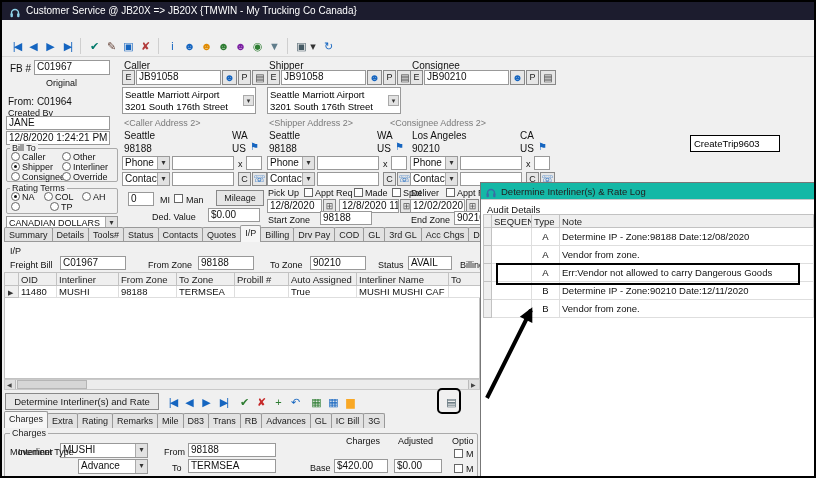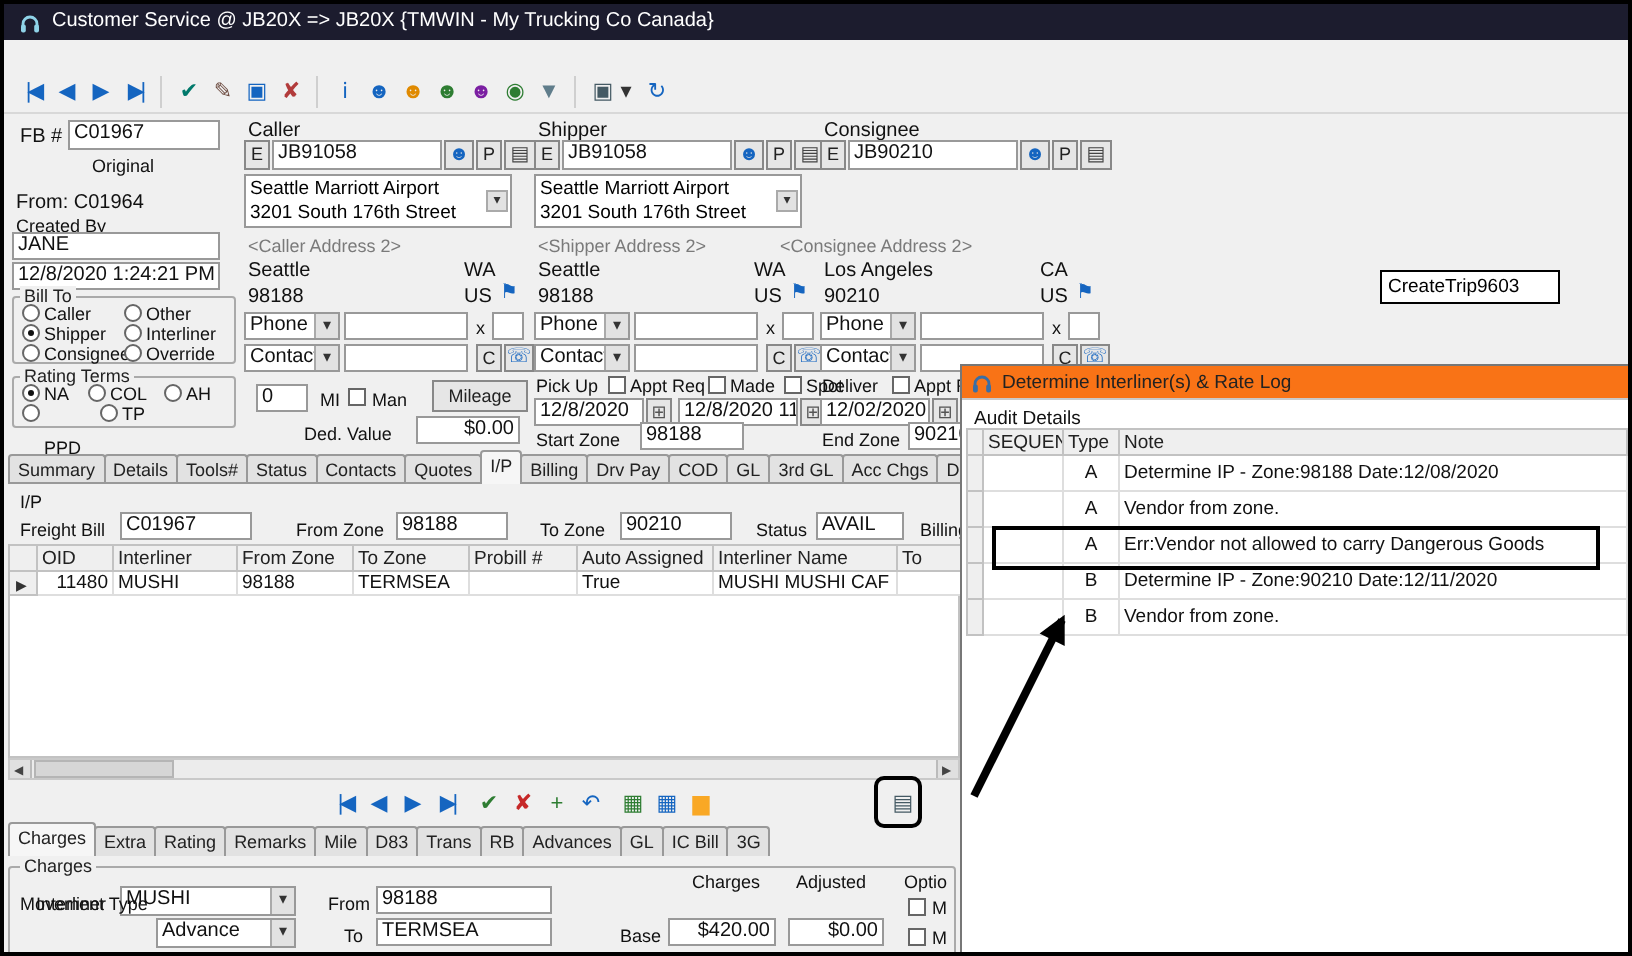--- a/index.html
+++ b/index.html
@@ -3,42 +3,42 @@
 <meta charset="utf-8">
 <style>
 *{margin:0;padding:0;box-sizing:border-box}
 body{background:#9a9a9a;font-family:"Liberation Sans",sans-serif}
 #screen{position:relative;width:816px;height:478px;border:2px solid #000;background:#f0f0f0;overflow:hidden;font-family:"Liberation Sans",sans-serif}
 .a{position:absolute}
 .lbl{position:absolute;font-size:10px;line-height:12px;white-space:nowrap;color:#111}
 .s9{font-size:9px}
 .gray{color:#7a7a7a}
 .inp{position:absolute;background:#fff;border:1px solid #999;font-size:10px;line-height:12px;padding:0 2px;white-space:nowrap;overflow:hidden;color:#111}
-.right{text-align:right}
+.right{text-align:left}
 .btn{position:absolute;background:#e6e6e6;border:1px solid #888;font-size:9px;line-height:12px;text-align:center;overflow:hidden;color:#222}
 .cmb{position:absolute;background:#fff;border:1px solid #999;font-size:10px;line-height:12px;padding:0 13px 0 2px;white-space:nowrap;overflow:hidden;color:#111}
 .cmb::after{content:"▾";position:absolute;right:0;top:0;bottom:0;width:11px;background:#e2e2e2;border-left:1px solid #aaa;font-size:8px;line-height:12px;text-align:center;color:#333}
 .dd{width:11px;height:11px;background:#e2e2e2;border:1px solid #aaa;font-size:7px;line-height:9px;text-align:center;color:#333}
 .dd::after{content:"▾"}
 .chk{position:absolute;width:9px;height:9px;background:#fff;border:1px solid #666}
 .rad{position:absolute;width:9px;height:9px;border-radius:50%;background:#fff;border:1px solid #666}
 .rad.on::after{content:"";position:absolute;left:2px;top:2px;width:3px;height:3px;border-radius:50%;background:#111}
 .gb{position:absolute;border:1px solid #aaa;border-radius:2px}
 .leg{position:absolute;font-size:9px;line-height:10px;background:#f0f0f0;padding:0 2px;white-space:nowrap;color:#222}
 .ticon{position:absolute;width:17px;height:18px;font-size:11px;line-height:18px;text-align:center;overflow:hidden;cursor:default}
 .vsep{position:absolute;width:1px;background:#cfcfcf}
 .tabs{position:absolute;display:flex;align-items:flex-end;height:16px}
 .tab{font-size:9px;line-height:11px;padding:2px 4px 1px;background:#e2e2e2;border:1px solid #999;border-bottom:none;border-radius:2px 2px 0 0;margin-right:-1px;white-space:nowrap;color:#222}
 .tab.sel{background:#f6f6f6;padding-bottom:3px;position:relative;z-index:2}
 table.grid{position:absolute;border-collapse:collapse;table-layout:fixed;background:#fff;font-size:9.5px}
 table.grid th{background:#efefef;border:1px solid #c2c2c2;font-weight:normal;text-align:left;padding:0 2px;height:13px;white-space:nowrap;overflow:hidden;color:#222}
 table.grid td{border:1px solid #dedede;padding:0 2px;height:12px;white-space:nowrap;overflow:hidden;color:#111;background:#fff}
 table.grid td.selcol{background:#efefef;border-color:#c2c2c2}
 table.loggrid td{height:18px}
-.tr-r{text-align:right}
+.tr-r{}
 .tr-c{text-align:center}
 .rowmark{position:relative}
 .rowmark::after{content:"▶";font-size:7px;color:#333;position:absolute;left:3px;top:3px}
 .sbl::after{content:"◀";font-size:6px;color:#444;position:absolute;left:2px;top:1px}
 .sbr::after{content:"▶";font-size:6px;color:#444;position:absolute;left:2px;top:1px}
 .ann{position:absolute;border:2px solid #000;background:transparent;z-index:22}
 </style>
 </head>
 <body>
 
@@ -110,20 +110,21 @@
   <span class="lbl s9" style="left:20px;top:189px">NA</span>
   <span class="rad" style="left:42px;top:190px"></span>
   <span class="lbl s9" style="left:53px;top:189px">COL</span>
   <span class="rad" style="left:80px;top:190px"></span>
   <span class="lbl s9" style="left:91px;top:189px">AH</span>
   <span class="rad" style="left:9px;top:200px"></span>
   <span class="lbl s9" style="left:20px;top:216px">PPD</span>
   <span class="rad" style="left:48px;top:200px"></span>
   <span class="lbl s9" style="left:59px;top:199px">TP</span>
 
+  <div class="cmb" style="left:4px;top:214px;width:112px;height:15px;font-size:9px;line-height:13px">CANADIAN DOLLARS</div>
 
   <div class="inp" style="left:126px;top:190px;width:26px;height:14px">0</div>
   <span class="lbl s9" style="left:158px;top:192px">MI</span>
   <span class="chk" style="left:172px;top:192px"></span>
   <span class="lbl s9" style="left:184px;top:192px">Man</span>
   <div class="btn" style="left:214px;top:188px;width:48px;height:16px;line-height:14px">Mileage</div>
   <span class="lbl s9" style="left:150px;top:209px">Ded. Value</span>
   <div class="inp right" style="left:206px;top:206px;width:52px;height:14px">$0.00</div>
 
   <span class="lbl" style="left:122px;top:58px">Caller</span>
@@ -288,20 +289,21 @@
       </tr>
     </tbody>
   </table>
 
   <div class="a" style="left:2px;top:377px;width:476px;height:11px;background:#ececec;border:1px solid #c9c9c9">
     <span class="a sbl" style="left:0;top:0;width:11px;height:9px;background:#e0e0e0;border-right:1px solid #bbb"></span>
     <span class="a" style="left:12px;top:0;width:70px;height:9px;background:#d6d6d6;border:1px solid #b5b5b5"></span>
     <span class="a sbr" style="right:0;top:0;width:11px;height:9px;background:#e0e0e0;border-left:1px solid #bbb"></span>
   </div>
 
+  <div class="btn" style="left:3px;top:391px;width:154px;height:17px;line-height:15px;font-size:9.5px">Determine Interliner(s) and Rate</div>
   <span class="ticon" style="left: 162px; top: 391px; letter-spacing: -2px; color: rgb(21, 101, 192);">|◀</span>
   <span class="ticon" style="left: 179px; top: 391px; color: rgb(21, 101, 192);">◀</span>
   <span class="ticon" style="left: 196px; top: 391px; color: rgb(21, 101, 192);">▶</span>
   <span class="ticon" style="left: 213px; top: 391px; letter-spacing: -2px; color: rgb(21, 101, 192);">▶|</span>
   <span class="ticon" style="left: 234px; top: 391px; color: rgb(46, 125, 50);">✔</span>
   <span class="ticon" style="left: 251px; top: 391px; color: rgb(198, 40, 40);">✘</span>
   <span class="ticon" style="left: 268px; top: 391px; color: rgb(46, 125, 50);">+</span>
   <span class="ticon" style="left: 285px; top: 391px; color: rgb(21, 101, 192);">↶</span>
   <span class="ticon" style="left: 306px; top: 391px; color: rgb(46, 125, 50);">▦</span>
   <span class="ticon" style="left: 323px; top: 391px; color: rgb(21, 101, 192);">▦</span>
@@ -342,21 +344,21 @@
   <span class="chk" style="left:452px;top:447px"></span>
   <span class="lbl s9" style="left:464px;top:446px">M</span>
   <span class="chk" style="left:452px;top:462px"></span>
   <span class="lbl s9" style="left:464px;top:461px">M</span>
 
   <div class="a" style="left:688px;top:133px;width:90px;height:17px;background:#fff;border:1px solid #000;z-index:3">
     <span class="a" style="left:3px;top:2px;font-size:9.5px;white-space:nowrap">CreateTrip9603</span>
   </div>
 
   <div class="a" style="left:478px;top:180px;width:336px;height:296px;background:#fff;border:1px solid #777;z-index:5">
-    <div class="a" style="left:0;top:0;width:334px;height:17px;background:#f97316;border-bottom:1px solid #c9c9c9">
+    <div class="a" style="left:0;top:0;width:334px;height:17px;background:#14b8a6;border-bottom:1px solid #c9c9c9">
       <span class="a" style="left:4px;top:2px;width:12px;height:12px">
         <svg width="12" height="12" viewBox="0 0 12 12">
             <path d="M2.5 7.5 V6 a3.5 3.5 0 0 1 7 0 V7.5" fill="none" stroke="#3a6ea5" stroke-width="1.4"></path>
             <rect x="1.5" y="6.3" width="2.4" height="4" rx="1" fill="#3a6ea5"></rect>
             <rect x="8.1" y="6.3" width="2.4" height="4" rx="1" fill="#3a6ea5"></rect>
           </svg>
       </span>
       <span class="a" style="left:20px;top:3px;font-size:9.5px;color:#222;white-space:nowrap">Determine Interliner(s) &amp; Rate Log</span>
     </div>
     <span class="a" style="left:6px;top:21px;font-size:9.5px;color:#111">Audit Details</span>

